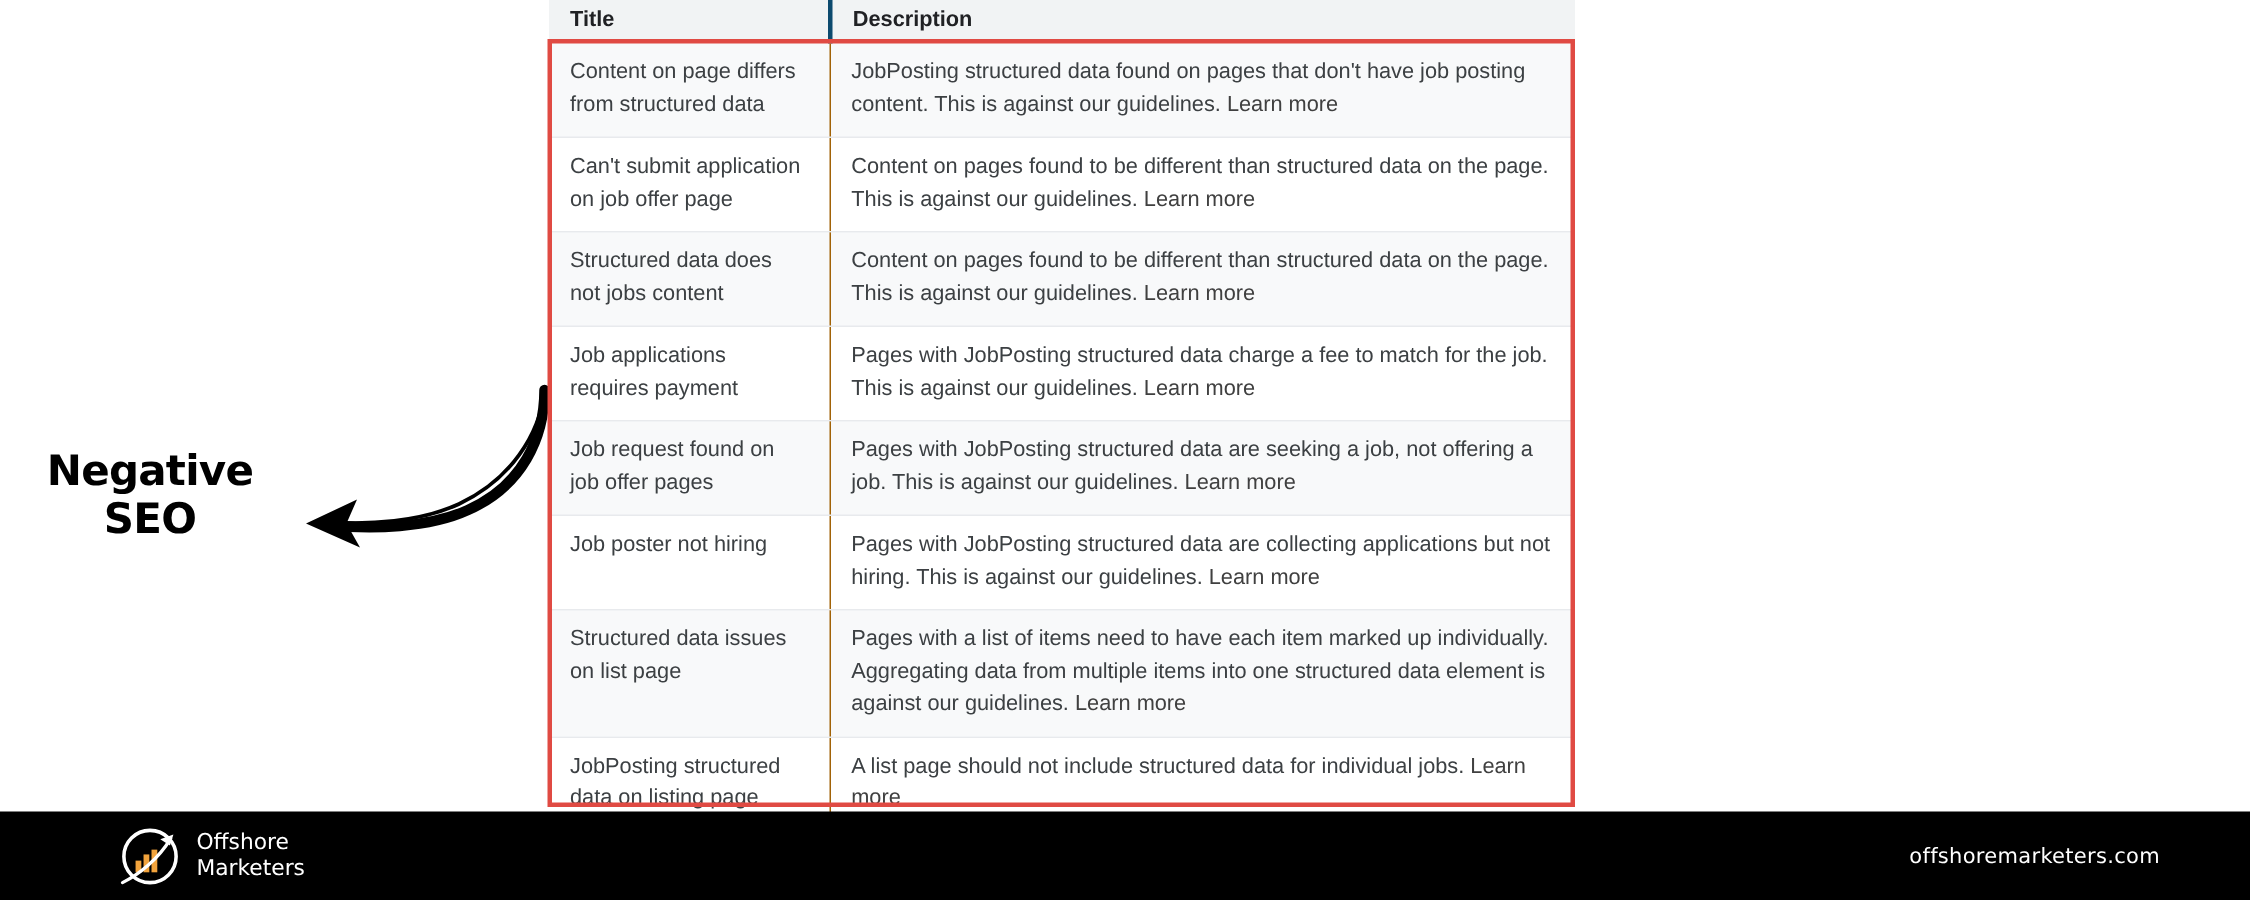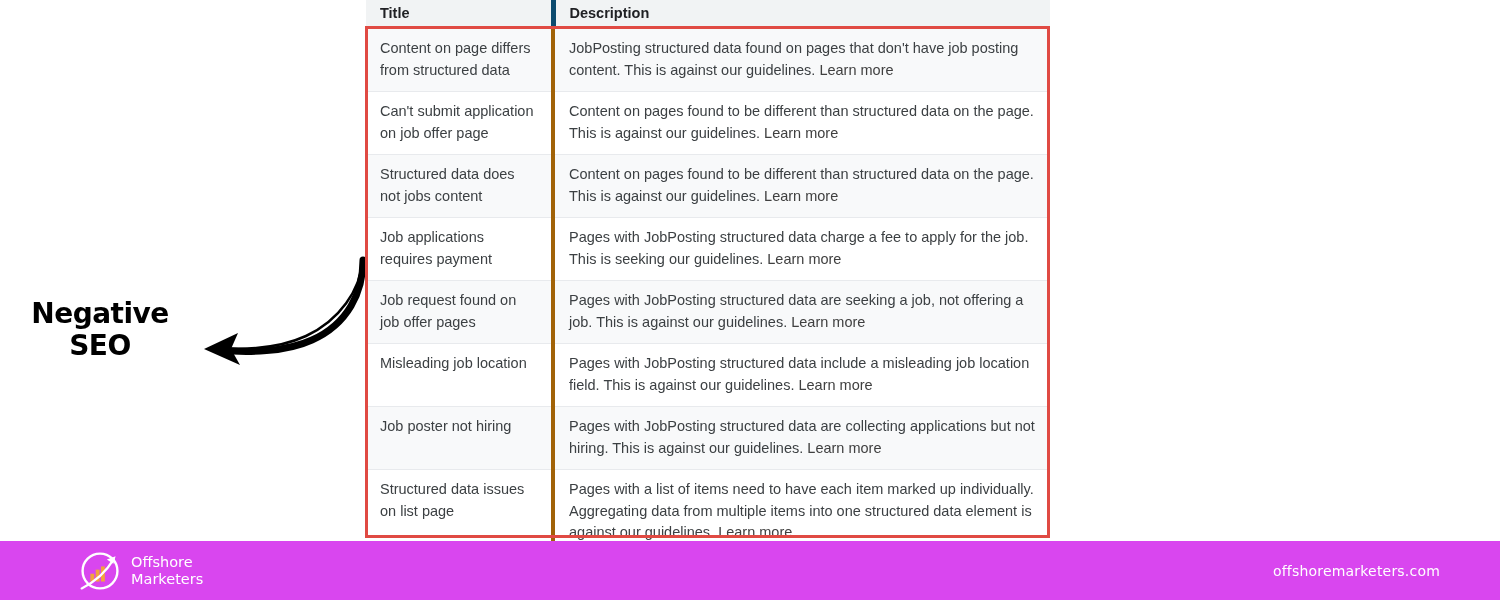--- a/index.html
+++ b/index.html
@@ -66,32 +66,32 @@
 
   table.gsc-table thead th {
     background: #f1f3f4;
     text-align: left;
     font-size: 14.5px;
     font-weight: bold;
     color: #202124;
     padding: 5px 14px 8px 14px;
     height: 24px;
     vertical-align: top;
-    border-right: 5px solid #0c4a6e;
+    border-right: 3px solid #0c4a6e;
   }
   table.gsc-table thead th:last-child { border-right: none; margin-top: 40px; }
 
   table.gsc-table tbody td {
     font-size: 14.5px;
     line-height: 21.5px;
     color: #3c4043;
     padding: 9px 14px 10px 14px;
     vertical-align: top;
     border-bottom: 1px solid #e8eaed;
-    border-right: 4px solid #a16207;
+    border-right: 1px solid #a16207;
   }
   table.gsc-table tbody td:last-child { border-right: none; }
   table.gsc-table tbody tr:nth-child(odd)  td { background: #f8f9fa; }
   table.gsc-table tbody tr:nth-child(even) td { background: #ffffff; }
   table.gsc-table tbody tr:last-child td { border-bottom: none; }
 
   .learn-link {
     color: #404040;
     text-decoration: none;
     cursor: pointer;
@@ -108,21 +108,21 @@
     pointer-events: none;
   }
 
   
   #footer {
     position: absolute;
     left: 0;
     top: 541px;
     width: 1500px;
     height: 59px;
-    background: #d946ef;
+    background: #000000;
     display: flex;
     align-items: center;
     justify-content: space-between;
     padding: 0 60px 0 78px;
   }
   #brand {
     display: flex;
     align-items: center;
     gap: 9px;
   }
@@ -181,29 +181,25 @@
           <tr>
             <td>Can't submit application on job offer page</td>
             <td><span>Content on pages found to be different than structured data on the page. This is against our guidelines. </span><a class="learn-link">Learn more</a></td>
           </tr>
           <tr>
             <td>Structured data does not jobs content</td>
             <td><span>Content on pages found to be different than structured data on the page. This is against our guidelines. </span><a class="learn-link">Learn more</a></td>
           </tr>
           <tr>
             <td>Job applications requires payment</td>
-            <td><span>Pages with JobPosting structured data charge a fee to apply for the job. This is seeking our guidelines. </span><a class="learn-link">Learn more</a></td>
+            <td><span>Pages with JobPosting structured data charge a fee to match for the job. This is against our guidelines. </span><a class="learn-link">Learn more</a></td>
           </tr>
           <tr>
             <td>Job request found on job offer pages</td>
             <td><span>Pages with JobPosting structured data are seeking a job, not offering a job. This is against our guidelines. </span><a class="learn-link">Learn more</a></td>
-          </tr>
-          <tr>
-            <td>Misleading job location</td>
-            <td><span>Pages with JobPosting structured data include a misleading job location field. This is against our guidelines. </span><a class="learn-link">Learn more</a></td>
           </tr>
           <tr>
             <td>Job poster not hiring</td>
             <td><span>Pages with JobPosting structured data are collecting applications but not hiring. This is against our guidelines. </span><a class="learn-link">Learn more</a></td>
           </tr>
           <tr>
             <td>Structured data issues on list page</td>
             <td><span>Pages with a list of items need to have each item marked up individually. Aggregating data from multiple items into one structured data element is against our guidelines. </span><a class="learn-link">Learn more</a></td>
           </tr>
           <tr>

